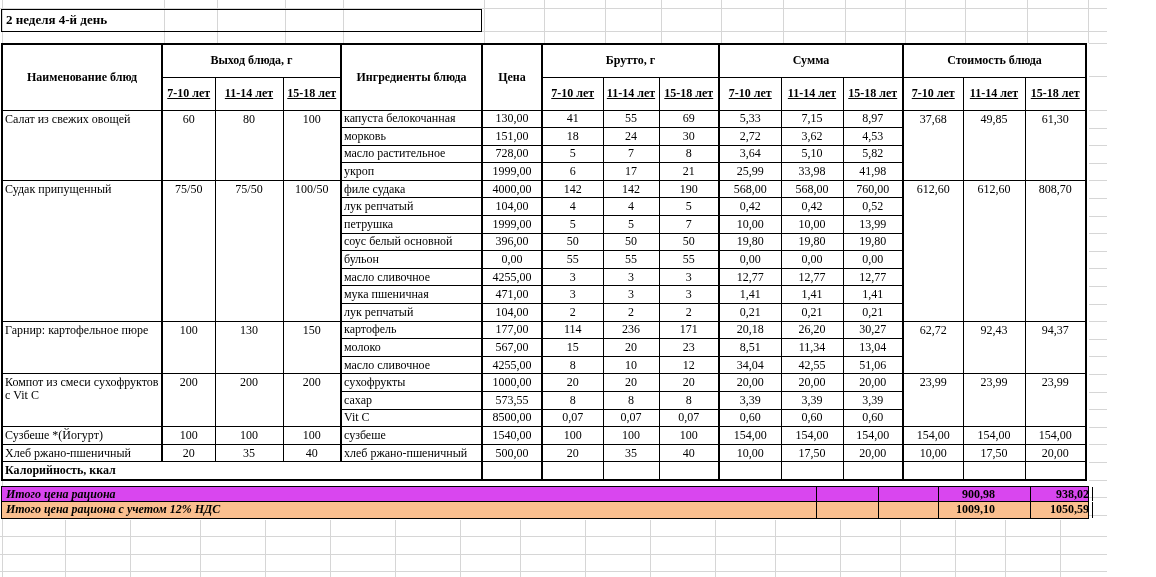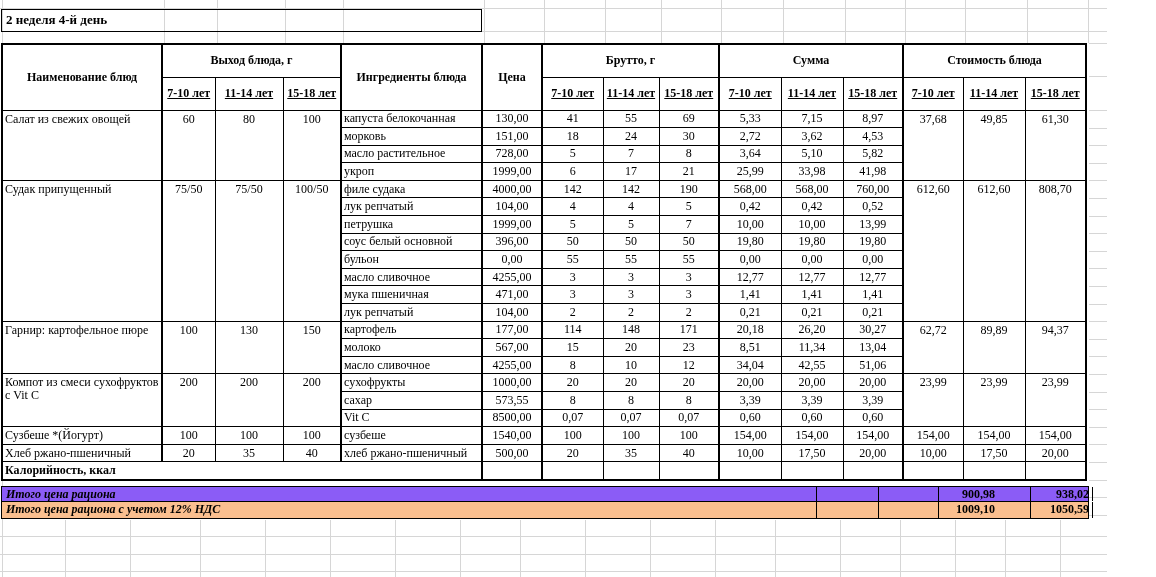--- a/index.html
+++ b/index.html
@@ -235,27 +235,27 @@
           <td class="c">0,21</td>
         </tr>
         <tr class="grp">
           <td class="nm top" rowspan="3">Гарнир:  картофельное пюре</td>
           <td class="c top sL" rowspan="3">100</td>
           <td class="c top" rowspan="3">130</td>
           <td class="c top" rowspan="3">150</td>
           <td class="nm sL">картофель</td>
           <td class="c sL">177,00</td>
           <td class="c sL">114</td>
-          <td class="c">148</td>
+          <td class="c">236</td>
           <td class="c">171</td>
           <td class="c sL">20,18</td>
           <td class="c">26,20</td>
           <td class="c">30,27</td>
           <td class="c top sL" rowspan="3">62,72</td>
-          <td class="c top" rowspan="3">89,89</td>
+          <td class="c top" rowspan="3">92,43</td>
           <td class="c top" rowspan="3">94,37</td>
         </tr>
         <tr>
           <td class="nm sL">молоко</td>
           <td class="c sL">567,00</td>
           <td class="c sL">15</td>
           <td class="c">20</td>
           <td class="c">23</td>
           <td class="c sL">8,51</td>
           <td class="c">11,34</td>
@@ -353,21 +353,21 @@
         <td class="sL"></td>
         <td></td>
         <td></td>
         <td class="sL"></td>
         <td></td>
         <td></td>
       </tr>
     </tbody>
   </table>
 
-  <div class="trow" id="total-row-1" style="top: 486px; height: 16px; background: #8b5cf6;">
+  <div class="trow" id="total-row-1" style="top: 486px; height: 16px; background: #d946ef;">
     <div class="tlabel">Итого цена рациона</div>
     <div class="tc w62"></div>
     <div class="tc w60"></div>
     <div class="tc w60">900,98</div>
     <div class="tc w62">938,02</div>
     <div class="tc w61">1162,36</div>
   </div>
 
   <div class="trow" id="total-row-2" style="top: 502px; height: 17px; border-top: none; background: rgb(250, 191, 143);">
     <div class="tlabel">Итого цена рациона с учетом 12% НДС</div>

